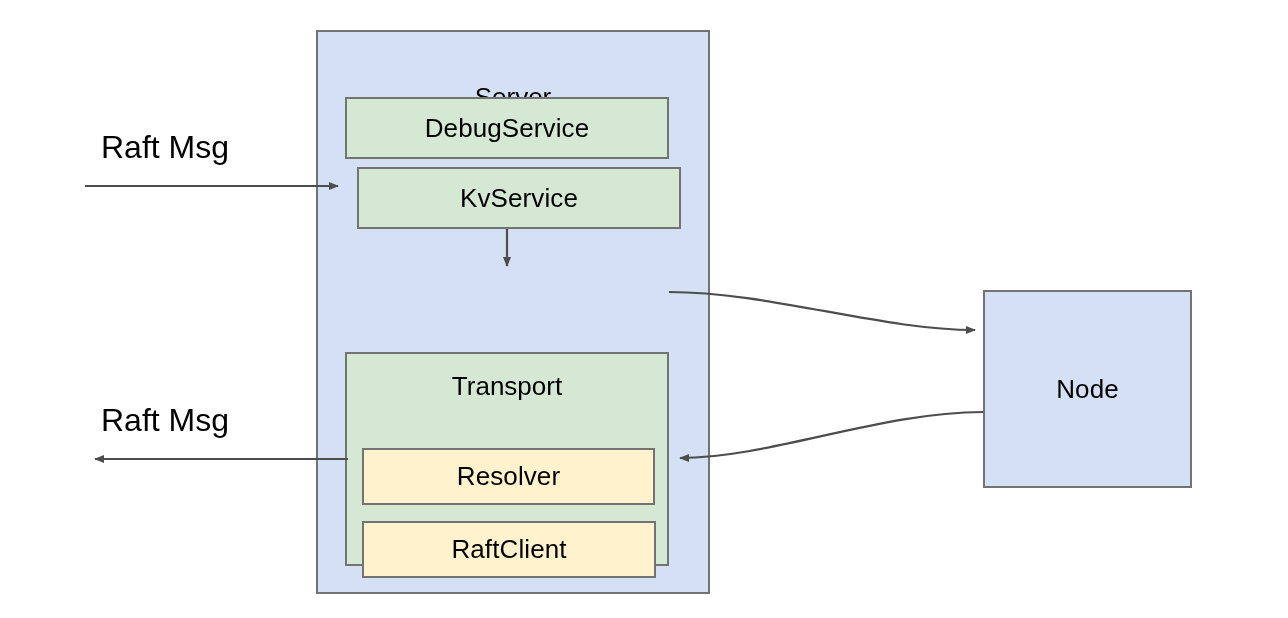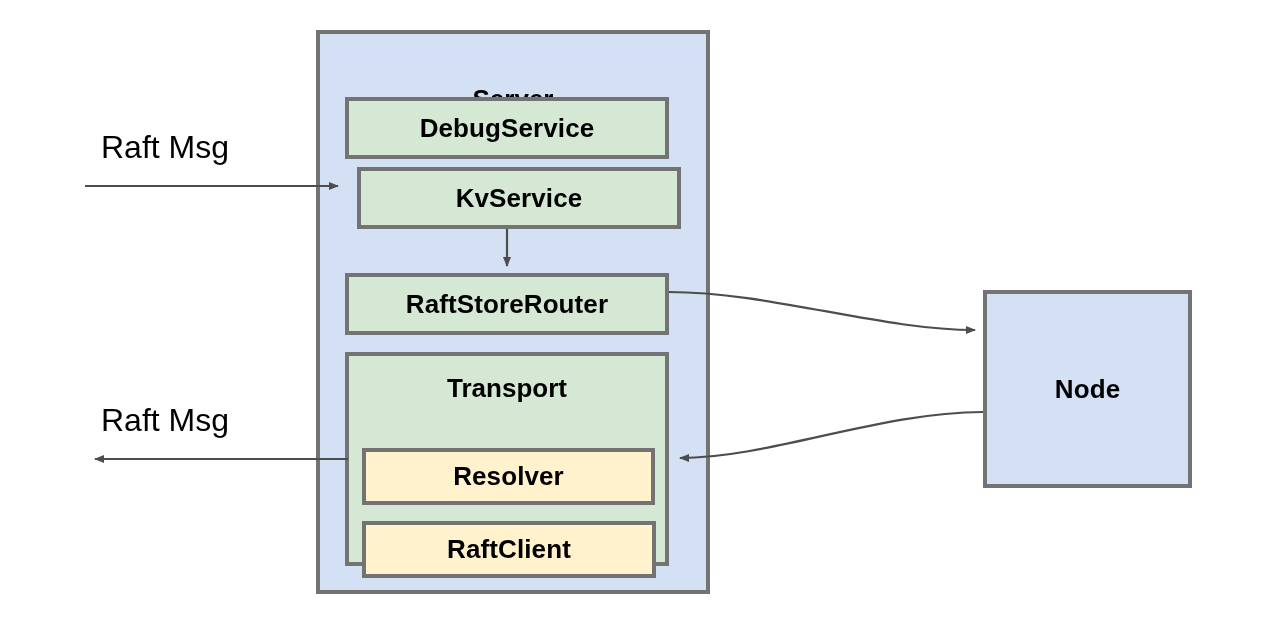--- a/index.html
+++ b/index.html
@@ -15,26 +15,25 @@
   #canvas {
     position: relative;
     width: 1288px;
     height: 618px;
     background: #ffffff;
     overflow: hidden;
   }
   .box {
     position: absolute;
     box-sizing: border-box;
-    border: 4px solid #737373;
+    border: 2px solid #737373;
     display: flex;
     align-items: center;
     justify-content: center;
     text-align: center;
-    font-weight: bold;
   }
   .box-label {
     font-size: 26px;
     line-height: 1.1;
     color: #000000;
     letter-spacing: 0.1px;
     white-space: nowrap;
   }
   
   #server-box {
@@ -152,23 +151,20 @@
   </div>
 
   <div class="box green" id="debug-service-box">
     <span class="box-label">DebugService</span>
   </div>
 
   <div class="box green" id="kv-service-box">
     <span class="box-label">KvService</span>
   </div>
 
-  <div class="box green" id="raft-store-router-box">
-    <span class="box-label">RaftStoreRouter</span>
-  </div>
 
   <div class="box green" id="transport-box">
     <div id="transport-title">Transport</div>
   </div>
 
   <div class="box yellow" id="resolver-box">
     <span class="box-label">Resolver</span>
   </div>
 
   <div class="box yellow" id="raft-client-box">

